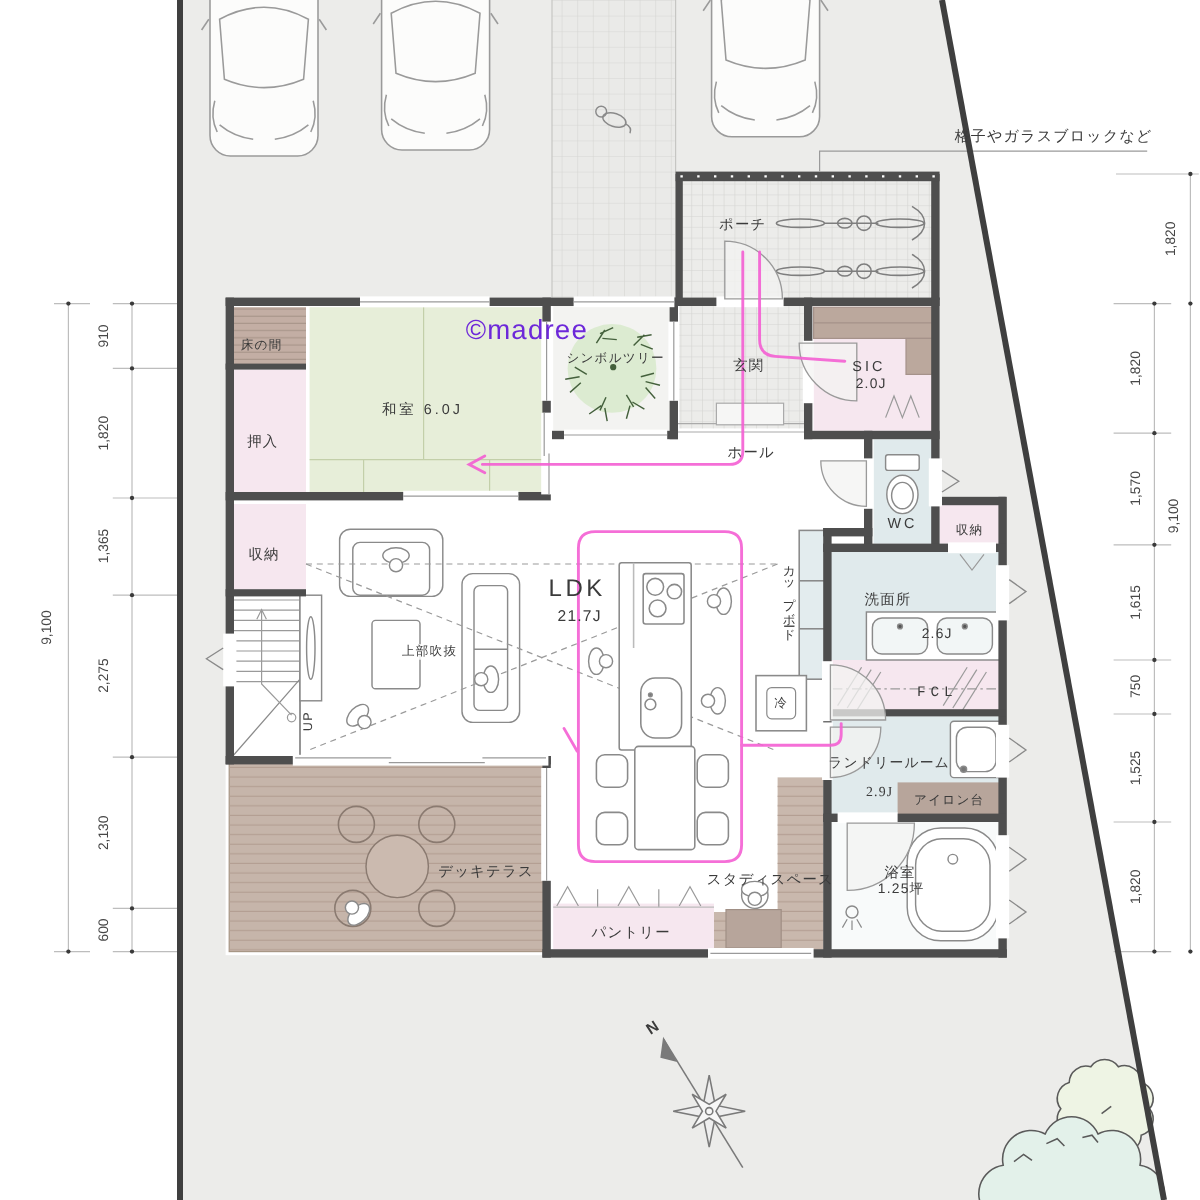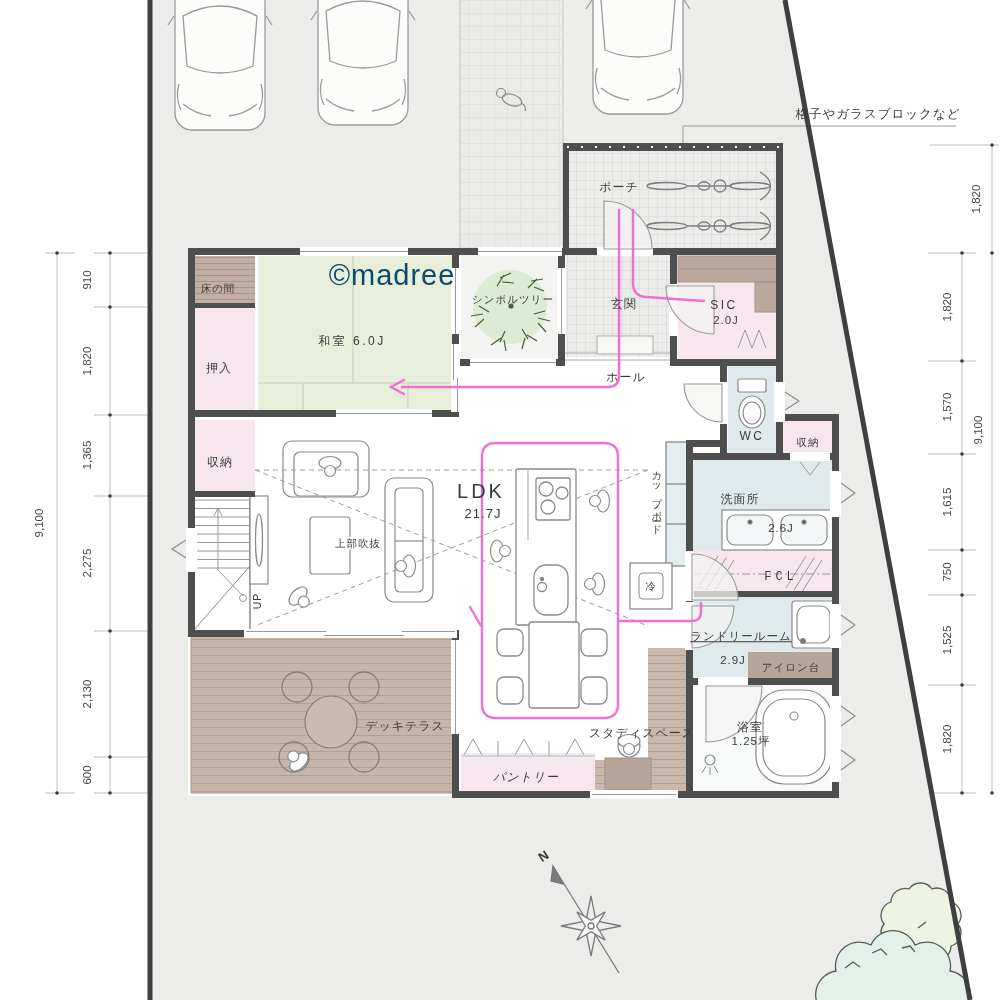--- a/index.html
+++ b/index.html
@@ -6,21 +6,21 @@
   #plan{position:relative;width:1000px;height:1000px;background:#fff;overflow:hidden;
         font-family:"Liberation Sans",sans-serif;}
   #plan svg{position:absolute;left:0;top:0;z-index:1;}
   .lbl{position:absolute;z-index:5;transform:translate(-50%,-50%);white-space:nowrap;
        color:#3b3b3b;font-size:12px;letter-spacing:1px;line-height:1;}
   .rot{transform:translate(-50%,-50%) rotate(-90deg);}
   .dim{font-size:11.5px;color:#474747;letter-spacing:0;}
   .small{font-size:10.5px;}
   .ls2{letter-spacing:2.5px;}
   .ls4{letter-spacing:4px;font-family:Liberation Mono, monospace;}
-  .wm{font-size:29px;color:#0c4a6e;letter-spacing:1px;}
+  .wm{font-size:23px;color:#6d28d9;letter-spacing:1px;margin-left:47px;}
   .vert{writing-mode:vertical-rl;text-orientation:upright;transform:translate(-50%,-50%);
         font-size:10.5px;letter-spacing:1px;}
   .ldk{font-size:20px;letter-spacing:3px;}
   .whitebg{background:rgba(255,255,255,.85);padding:1px 2px;}
   .north{font-size:13px;font-weight:bold;transform:translate(-50%,-50%) rotate(-33deg);}
 </style>
 </head>
 <body>
 
 <div id="plan">
@@ -437,33 +437,33 @@
 <div class="lbl" style="left:626px;top:377px;">ホール</div>
 <div class="lbl small" style="left:218px;top:288px;">床の間</div>
 <div class="lbl ls2" style="left:352px;top:341px;">和室 6.0J</div>
 <div class="lbl" style="left:219px;top:368px;">押入</div>
 <div class="lbl" style="left:220px;top:462px;">収納</div>
 <div class="lbl ls2" style="left:752px;top:436px;">WC</div>
 <div class="lbl small" style="left:808px;top:442px;">収納</div>
 <div class="lbl" style="left:740px;top:499px;">洗面所</div>
 <div class="lbl" style="left:781px;top:529px;font-size:11.5px;">2.6J</div>
 <div class="lbl ls4" style="left:781px;top:577px;">FCL</div>
-<div class="lbl" style="left:741px;top:637px;font-size:11.5px;text-decoration:underline;">ランドリールーム</div>
-<div class="lbl" style="left:733px;top:661px;font-size:11.5px;">2.9J</div>
+<div class="lbl" style="left:741px;top:637px;font-size:11.5px;">ランドリールーム</div>
+<div class="lbl" style="left:733px;top:661px;font-size:11.5px;font-family:Liberation Serif, serif;">2.9J</div>
 <div class="lbl small" style="left:791px;top:667px;">アイロン台</div>
 <div class="lbl" style="left:750px;top:727px;">浴室</div>
 <div class="lbl" style="left:751px;top:742px;font-size:11.5px;">1.25坪</div>
 <div class="lbl ldk" style="left:481px;top:491px;">LDK</div>
 <div class="lbl" style="left:483px;top:513px;font-size:13px;">21.7J</div>
 <div class="vert lbl" style="left:657px;top:497px;">カップボード</div>
 <div class="lbl small" style="left:651px;top:586px;">冷</div>
 <div class="lbl small whitebg" style="left:358px;top:543px;">上部吹抜</div>
 <div class="lbl rot small" style="left:257px;top:601px;">UP</div>
 <div class="lbl" style="left:405px;top:726px;">デッキテラス</div>
-<div class="lbl" style="left:526px;top:777px;font-style:italic;">パントリー</div>
+<div class="lbl" style="left:526px;top:777px;">パントリー</div>
 <div class="lbl" style="left:642px;top:733px;">スタディスペース</div>
 <div class="lbl north" style="left:544px;top:856px;">N</div>
 
 <div class="lbl rot dim" style="left:88px;top:280px;">910</div>
 <div class="lbl rot dim" style="left:88px;top:361px;">1,820</div>
 <div class="lbl rot dim" style="left:88px;top:455px;">1,365</div>
 <div class="lbl rot dim" style="left:88px;top:563px;">2,275</div>
 <div class="lbl rot dim" style="left:88px;top:694px;">2,130</div>
 <div class="lbl rot dim" style="left:88px;top:775px;">600</div>
 <div class="lbl rot dim" style="left:40px;top:523px;">9,100</div>

